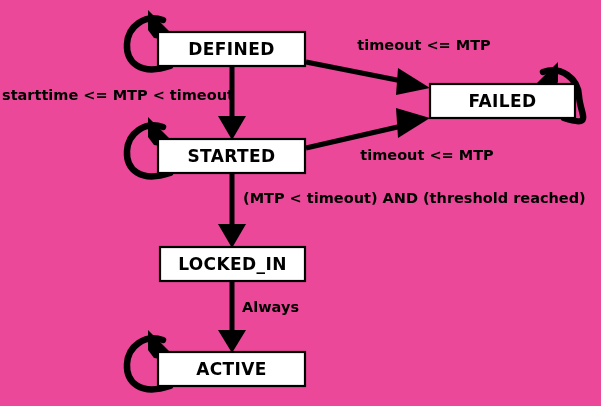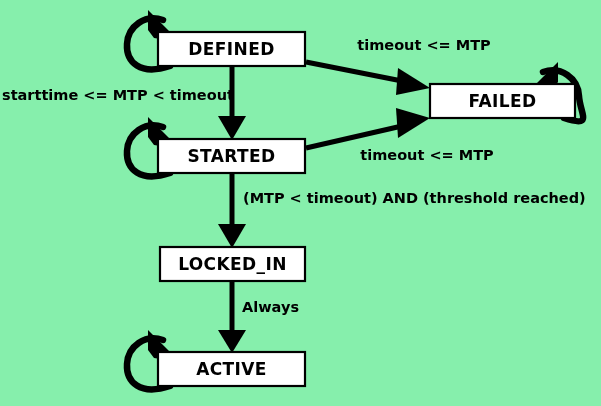--- a/index.html
+++ b/index.html
@@ -4,21 +4,21 @@
 <style>
   html, body {
     margin: 0;
     padding: 0;
     background: #ffffff;
   }
   #diagram-root {
     position: relative;
     width: 601px;
     height: 406px;
-    background: #86efac;
+    background: #ec4899;
     overflow: hidden;
     font-family: "DejaVu Sans", sans-serif;
   }
   #state-diagram-svg {
     position: absolute;
     left: 0;
     top: 0;
     width: 601px;
     height: 406px;
     display: block;

